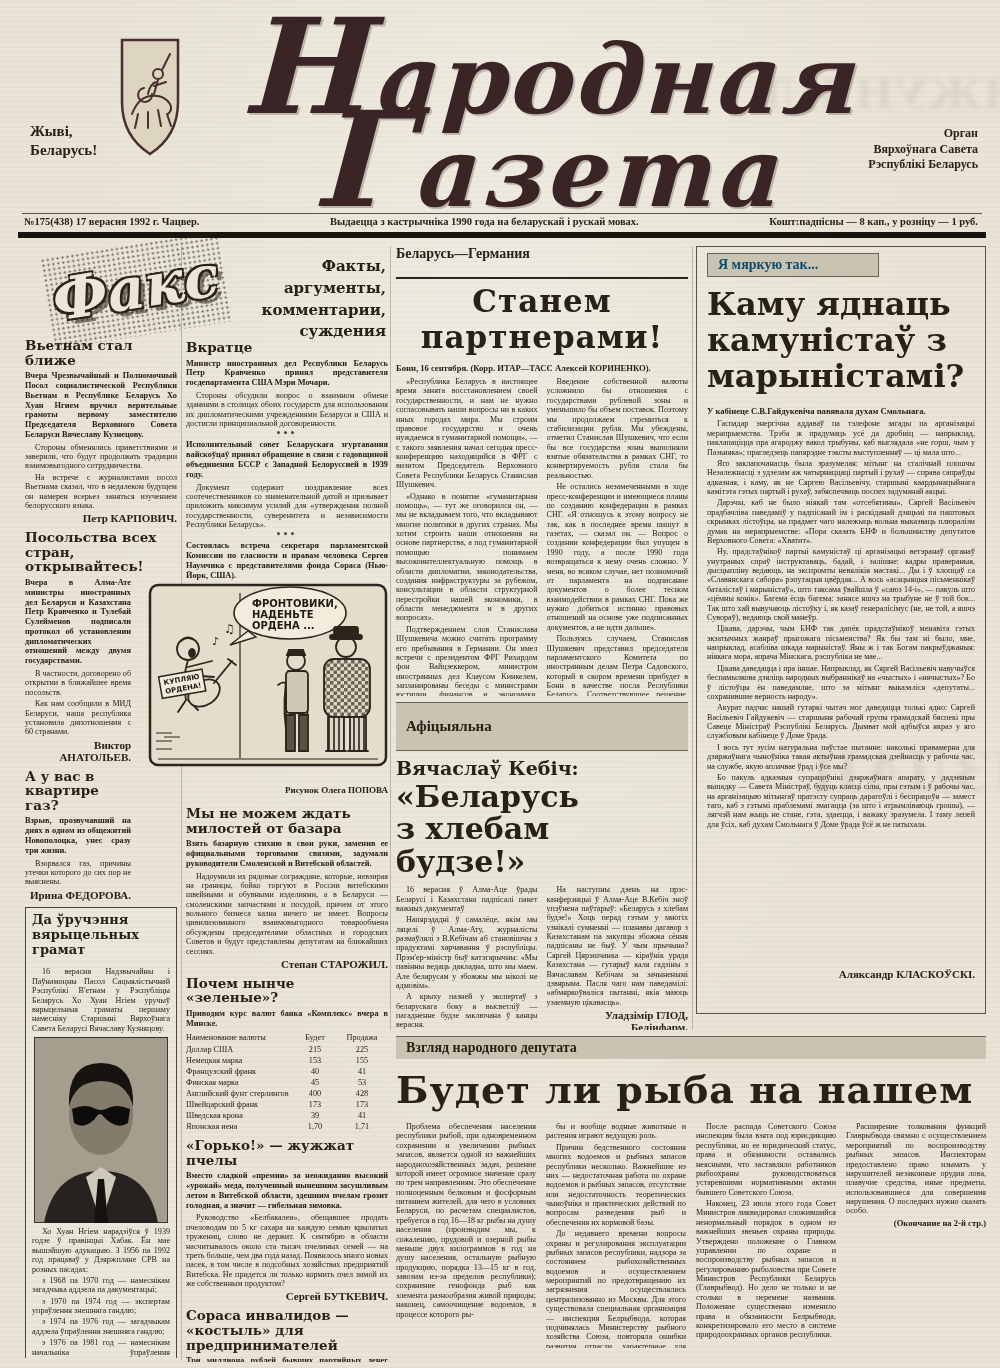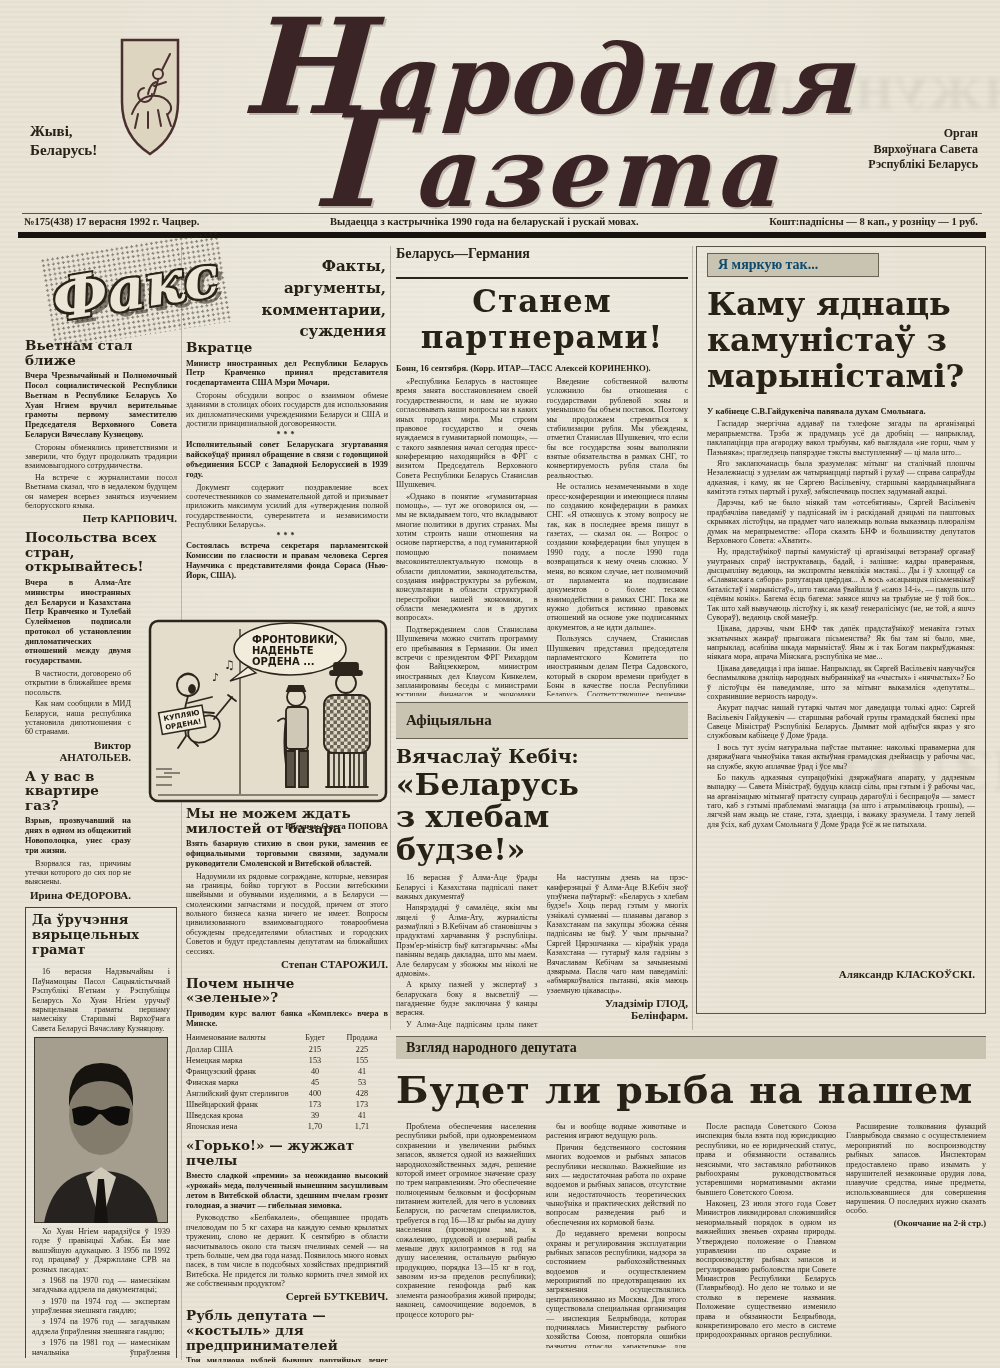--- a/index.html
+++ b/index.html
@@ -43,34 +43,34 @@
         color:#ece6d6;text-align:center;line-height:88px;
         text-shadow:-2px -2px 0 #2a231a,2px -2px 0 #2a231a,-2px 2px 0 #2a231a,2px 2px 0 #2a231a,5px 6px 0 rgba(42,35,26,.55);
         background:radial-gradient(rgba(42,35,26,.5) 1px,rgba(0,0,0,0) 1.4px);background-size:5px 5px;}
   .slogan{position:absolute;left:230px;top:256px;width:156px;text-align:right;
           font-family:"DejaVu Serif",serif;font-weight:bold;font-size:15px;line-height:1.45;white-space:pre-line;}
   
   .narrow{width:106px;}
   .biobox{border:1.5px solid #4a4338;padding:5px 6px;margin-top:6px;background:rgba(255,255,255,.12);}
   .biobox .bhead{font-family:"DejaVu Serif",serif;font-weight:bold;font-size:13px;line-height:1.15;margin:0 0 10px;}
   
-  .cartoon{position:absolute;left:148px;top:583px;width:240px;margin-top:36px;}
+  .cartoon{position:absolute;left:148px;top:583px;width:240px;}
   .cart-cap{text-align:right;font-weight:bold;font-size:9px;margin-top:2px;}
   
   .fx .tr{display:grid;grid-template-columns:1fr 42px 52px;font-size:8.2px;line-height:1.35;}
   .fx .tr .td:nth-child(2),.fx .tr .td:nth-child(3){text-align:center;}
   .fx .tr:first-child{margin-bottom:1px;}
   
   .ckick{border-bottom:2px solid #2a241b;font-weight:bold;font-size:14px;padding-bottom:15px;margin-bottom:4px;}
   .hl-partners{font-family:"DejaVu Serif",serif;font-weight:bold;font-size:31px;letter-spacing:1px;text-align:center;margin:2px 0 8px;}
   .dateline2{font-weight:bold;font-size:8.6px;margin:0 0 4px;}
   .cols2{display:flex;gap:9px;}
   .cols2>div{flex:1;overflow:hidden;}
   .offbar{background:#c9c3b2;border-top:1px solid #6a6254;border-bottom:1px solid #6a6254;
-          font-weight:bold;font-size:15px;padding:9px 10px;margin-bottom:6px;}
+          font-weight:bold;font-size:15px;padding:15px 10px;margin-bottom:6px;}
   .keb-name{font-family:"DejaVu Serif",serif;font-weight:bold;font-size:19px;margin:2px 0 2px;}
   .hl-bread{font-family:"DejaVu Serif",serif;font-weight:bold;font-size:30px;line-height:1.08;margin:0 0 7px;}
   
   .dbox{border:1px solid #5b5346;padding:6px 10px 4px;height:100%;box-sizing:border-box;}
   .hl-kamu{font-family:"DejaVu Serif",serif;font-weight:bold;font-size:32px;line-height:1.12;margin:10px 0 12px;}
   .mlead{font-weight:bold;font-size:8.6px;margin:0 0 3px;}
   
   .fish-bar{background:#c9c3b2;border-top:1px solid #6a6254;font-weight:bold;font-size:14px;padding:3px 10px;}
   .hl-fish{font-family:"DejaVu Serif",serif;font-weight:bold;font-size:38px;letter-spacing:1px;text-align:center;margin:8px 0 10px;white-space:nowrap;}
   .fish-cols{display:flex;gap:10px;align-items:flex-end;}
@@ -319,21 +319,21 @@
     </div>
     <div>
       <div class="head1">«Горько!» — жужжат пчелы</div>
       <div class="lead">Вместо сладкой «премии» за неожиданно высокий «урожай» меда, полученный нынешним засушливым летом в Витебской области, здешним пчелам грозит голодная, а значит — гибельная зимовка.</div>
       <div class="bodytx">
           <p>Руководство «Белбакалеи», обещавшее продать пчеловодам по 5 кг сахара на каждую семью крылатых тружениц, слово не держит. К сентябрю в области насчитывалось около ста тысяч пчелиных семей — на треть больше, чем два года назад. Появилось много новых пасек, в том числе в подсобных хозяйствах предприятий Витебска. Не придется ли только кормить пчел зимой их же собственным продуктом?</p>
         </div>
       <div class="byline">Сергей БУТКЕВИЧ.</div>
     </div>
     <div>
-      <div class="head1">Рубль депутата — «костыль» для предпринимателей</div>
+      <div class="head1">Сораса инвалидов — «костыль» для предпринимателей</div>
       <div class="lead">Три миллиона рублей бывших партийных денег получило в прошлом году по распоряжению председателя облсовета Гомельское областное общество инвалидов.</div>
 
     </div>
 
   </div>
 
   <div class="col" style="left:396px;top:246px;width:292px;height:450px;">
     <div class="ckick">Беларусь—Германия</div>
     <div class="hl-partners">Станем партнерами!</div>
     <div class="dateline2">Бонн, 16 сентября. (Корр. ИТАР—ТАСС Алексей КОРИНЕНКО).</div>

